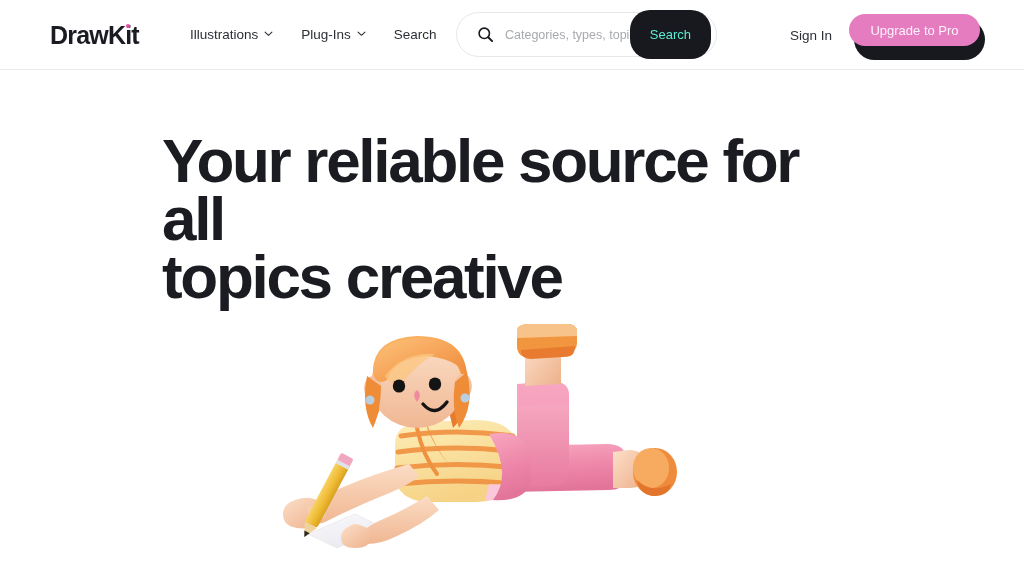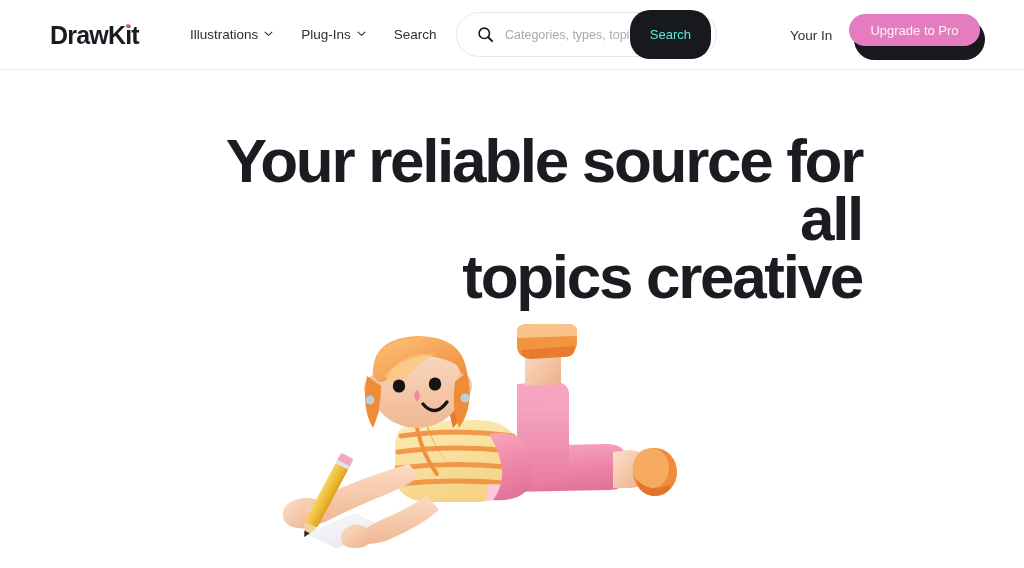--- a/index.html
+++ b/index.html
@@ -162,21 +162,21 @@
     font-size: 13px;
     cursor: pointer;
     white-space: nowrap;
   }
 
   
   .hero {
     position: relative;
     width: 1024px;
     padding-top: 0;
-    text-align: right;
+    text-align: left;
   }
   .headline {
     margin: 0 auto;
     padding-top: 62px;
     width: 700px;
     font-size: 62px;
     line-height: 58px;
     font-weight: bold;
     letter-spacing: -2.3px;
     color: #1a1c22;
@@ -233,21 +233,21 @@
     <span class="search-icon">
       <svg viewBox="0 0 18 18" width="17" height="17">
         <circle cx="7.7" cy="7.7" r="5.5" fill="none" stroke="#17191f" stroke-width="1.7"></circle>
         <path d="M11.9 11.9 L16 16" stroke="#17191f" stroke-width="2.1" stroke-linecap="round"></path>
       </svg>
     </span>
     <input class="search-input" type="text" placeholder="Categories, types, topics" style="">
     <button class="search-btn">Search</button>
   </div>
 
-  <a class="signin" href="#">Your In</a>
+  <a class="signin" href="#">Sign In</a>
 
   <div class="upgrade-wrap">
     <div class="upgrade-shadow"></div>
     <button class="upgrade-btn">Upgrade to Pro</button>
   </div>
 
 </header>
 
 <main class="hero">
 

